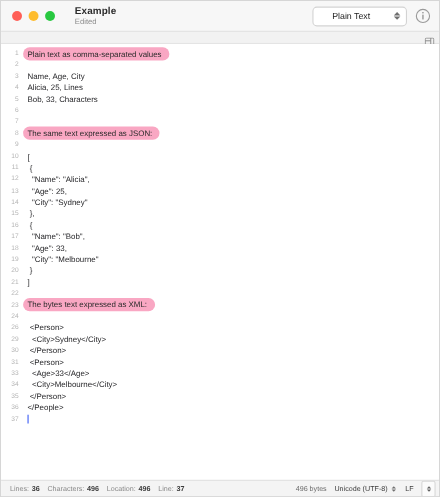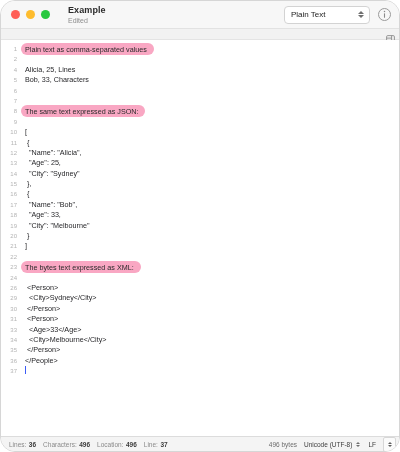--- a/index.html
+++ b/index.html
@@ -11,21 +11,21 @@
     width: 400px;
     height: 452px;
     font-family: "Liberation Sans", sans-serif;
     overflow: hidden;
     position: relative;
   }
   .window {
     width: 400px;
     height: 452px;
     background: #ffffff;
-    border-radius: 15px;
+    border-radius: 0;
     overflow: hidden;
     position: relative;
     box-sizing: border-box;
     border: 1px solid #d6d6d6;
     display: flex;
     flex-direction: column;
   }
 
   
   .titlebar {
@@ -83,21 +83,21 @@
     background: #ffffff;
     border: 1px solid #d3d3d3;
     border-radius: 4px;
     display: flex;
     align-items: center;
     padding: 0 4px 0 6px;
     box-sizing: border-box;
     font-size: 8px;
     color: #1c1c1c;
   }
-  .popup .label { flex: 1 1 auto; }
+  .popup .label { flex: 1 1 auto; margin-left: 11px; }
   .stepper {
     width: 8px;
     height: 12px;
     display: flex;
     flex-direction: column;
     align-items: center;
     justify-content: center;
     gap: 1px;
     color: #7b7b7b;
   }
@@ -298,20 +298,24 @@
     <div id="lines-container">
         <div class="line">
           <span class="lineno">1</span>
           <span class="linetext"><span class="hl">Plain text as comma-separated values</span></span>
         </div>
         <div class="line">
           <span class="lineno">2</span>
           <span class="linetext"></span>
         </div>
         <div class="line">
+          <span class="lineno">3</span>
+          <span class="linetext">Name, Age, City</span>
+        </div>
+        <div class="line">
           <span class="lineno">4</span>
           <span class="linetext">Alicia, 25, Lines</span>
         </div>
         <div class="line">
           <span class="lineno">5</span>
           <span class="linetext">Bob, 33, Characters</span>
         </div>
         <div class="line">
           <span class="lineno">6</span>
           <span class="linetext"></span>

